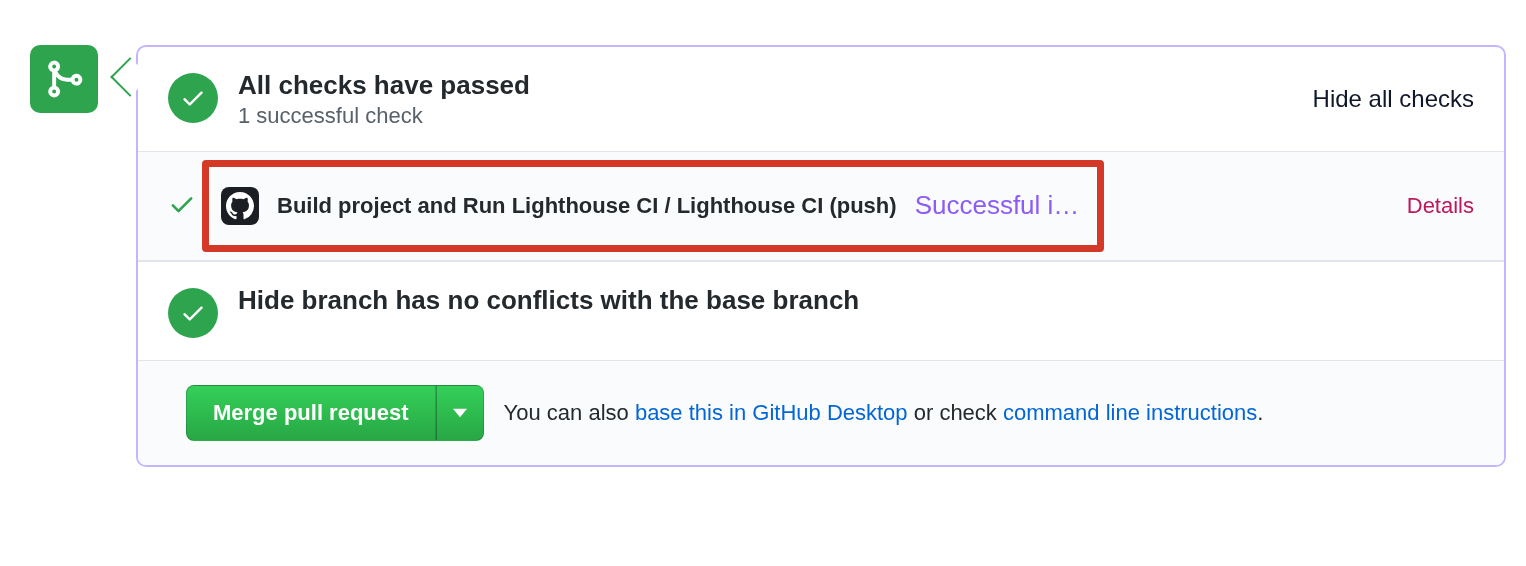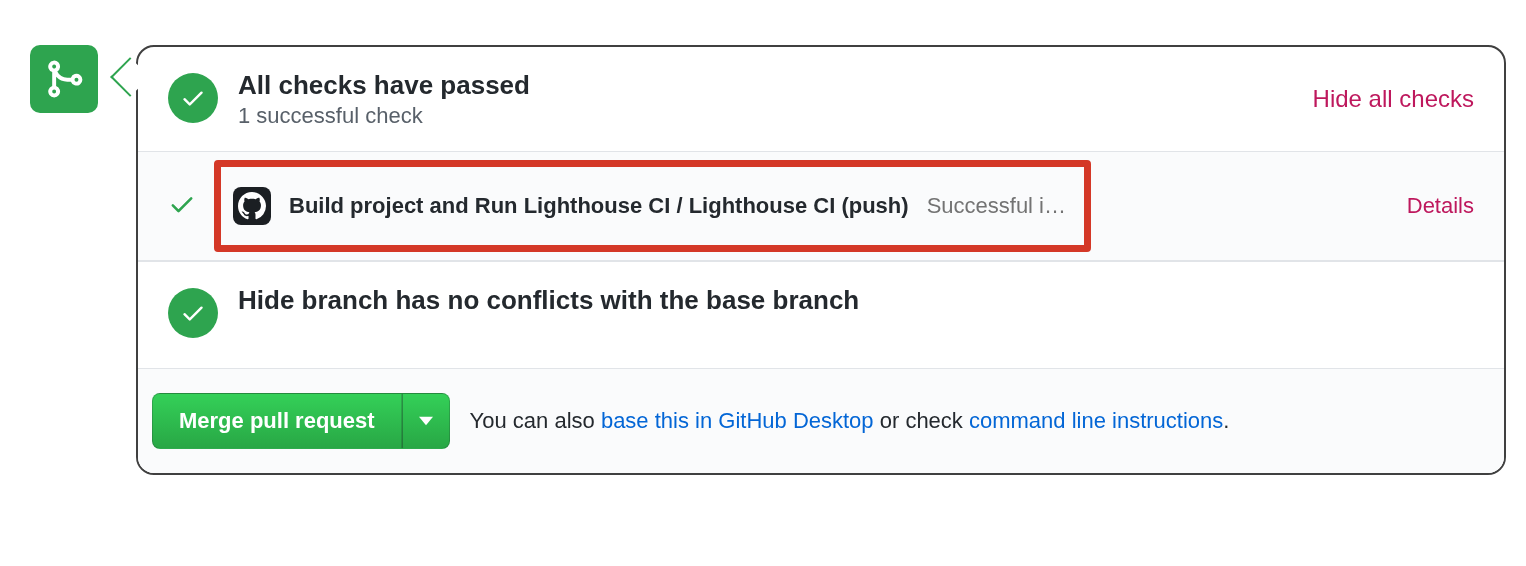--- a/index.html
+++ b/index.html
@@ -38,22 +38,22 @@
     width: 28px;
     height: 28px;
     background: #ffffff;
     border-left: 2px solid #2ea44f;
     border-bottom: 2px solid #2ea44f;
     transform: rotate(45deg);
     z-index: 2;
   }
   .merge-box {
     flex: 1;
-    border: 2px solid #404040;
-    border-radius: 18px;
+    border: 2px solid #c4b5fd;
+    border-radius: 10px;
     background: #ffffff;
     overflow: hidden;
     position: relative;
     z-index: 1;
   }
   .section {
     padding: 22px 30px;
     display: flex;
     align-items: flex-start;
     gap: 20px;
@@ -76,35 +76,35 @@
     font-weight: 600;
     color: #24292e;
     line-height: 1.3;
   }
   .section-sub {
     font-size: 22px;
     color: #586069;
   }
   .section-link {
     font-size: 24px;
-    color: #be185d;
+    color: #0f172a;
     text-decoration: none;
     white-space: nowrap;
     margin-left: 12px;
     align-self: center;
   }
 
   .check-row-wrap {
     border-top: 1px solid #e1e4e8;
     border-bottom: 1px solid #e1e4e8;
     background: #fafbfc;
     padding: 0 30px;
     display: flex;
     align-items: center;
-    gap: 18px;
+    gap: 6px;
   }
   .check-row-inner {
     flex: 1;
     display: flex;
     align-items: center;
     gap: 18px;
     min-width: 0;
   }
   .highlight-box {
     border: 7px solid #d43827;
@@ -131,43 +131,42 @@
     justify-content: center;
     flex-shrink: 0;
   }
   .check-name {
     font-size: 22px;
     font-weight: 600;
     color: #24292e;
     white-space: nowrap;
   }
   .check-status {
-    font-size: 22px;
-    color: #737373;
+    font-size: 26px;
+    color: #8b5cf6;
     white-space: nowrap;
     overflow: hidden;
     text-overflow: ellipsis;
   }
   .details-link {
     font-size: 22px;
     color: #be185d;
     text-decoration: none;
     white-space: nowrap;
     margin-left: auto;
   }
 
   .merge-actions {
     border-top: 1px solid #e1e4e8;
     background: #fafbfc;
-    padding: 24px 14px;
+    padding: 24px 48px;
     display: flex;
     align-items: center;
     gap: 20px;
     flex-wrap: wrap;
-    margin-top: 8px;
   }
   .btn-group { display: inline-flex; }
   .merge-btn {
     background: linear-gradient(#34d058, #28a745);
     border: 1px solid rgba(27,31,35,.2);
     color: #ffffff;
     font-size: 22px;
     font-weight: 600;
     padding: 14px 26px;
     border-radius: 8px 0 0 8px;

